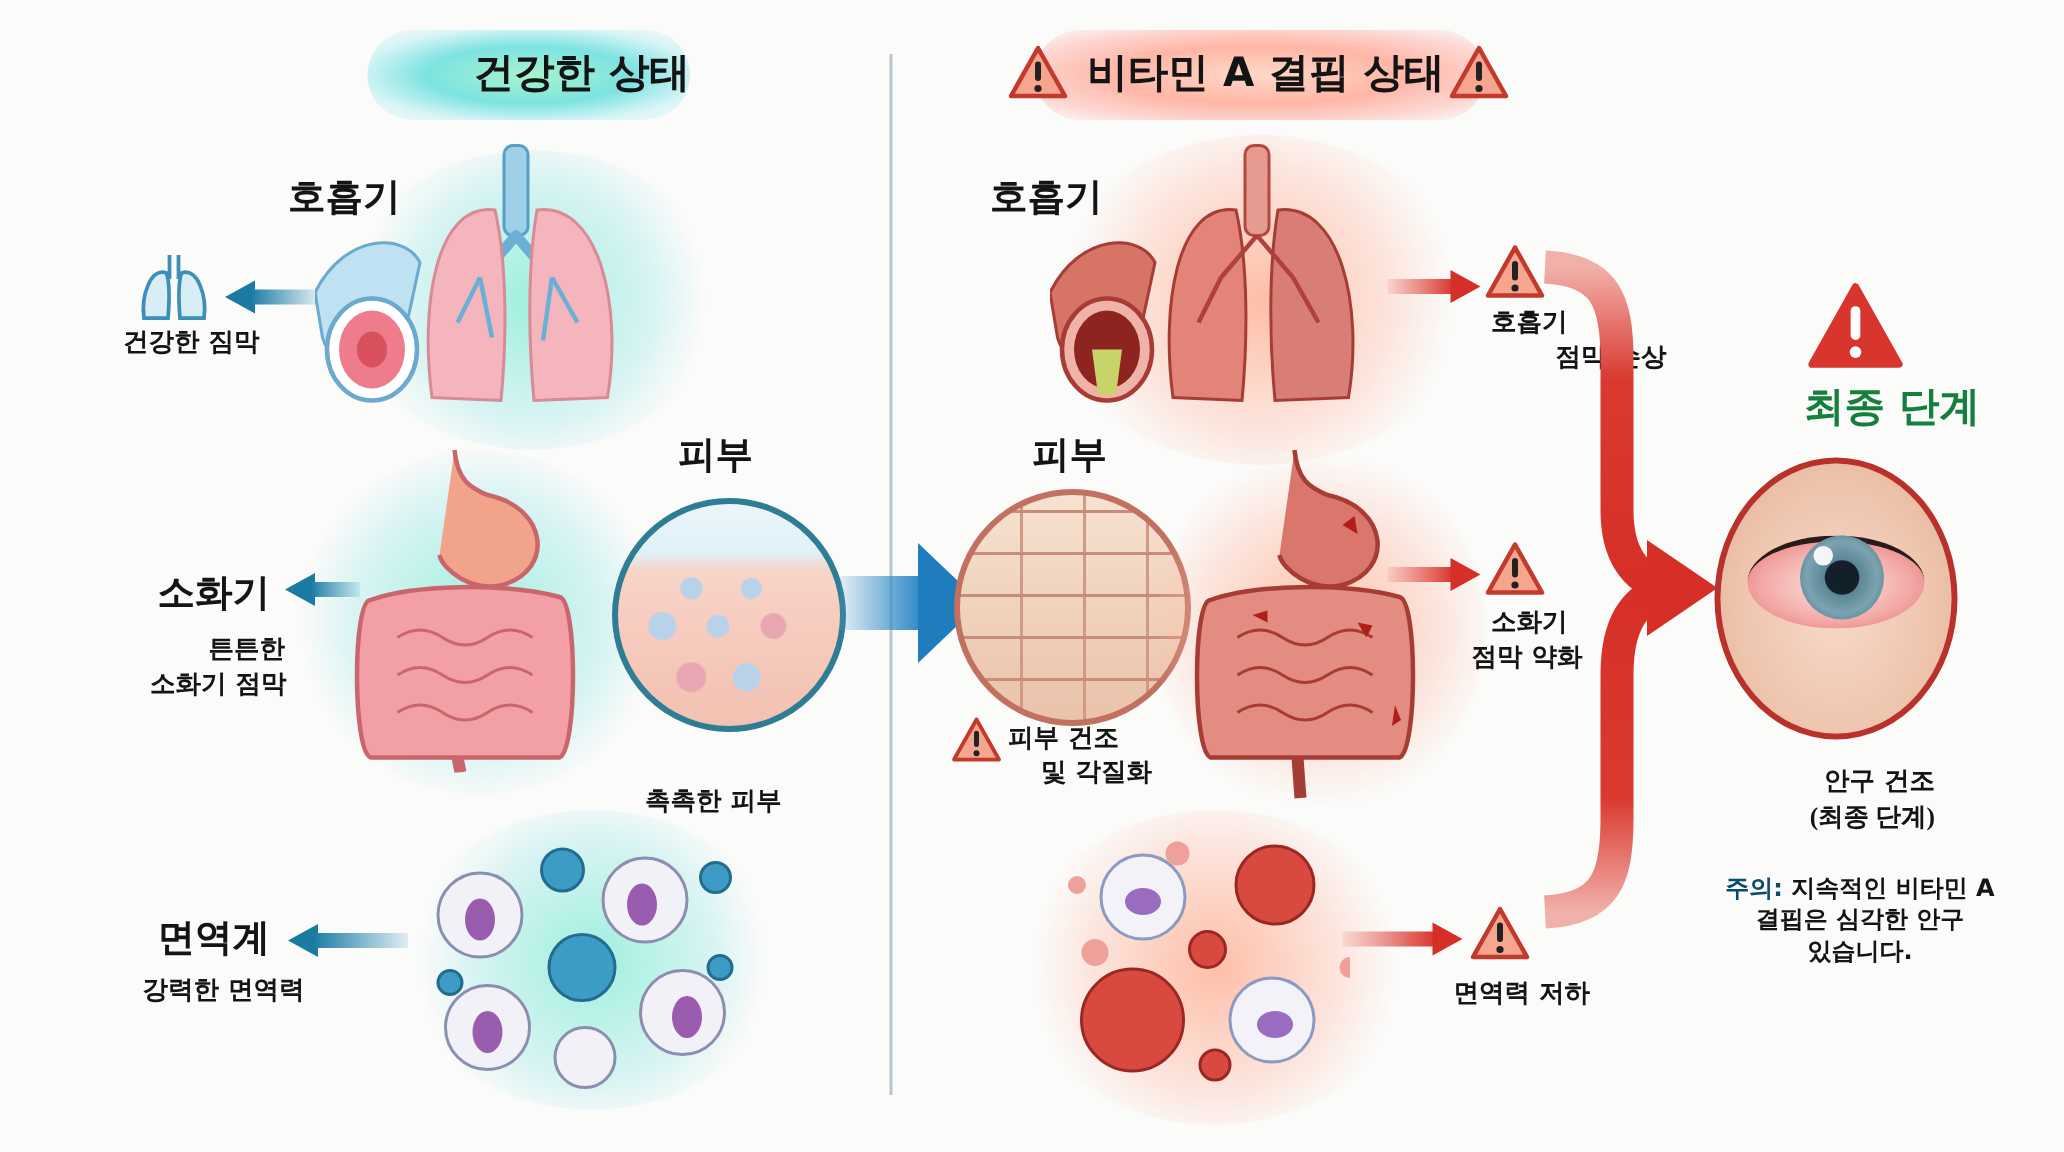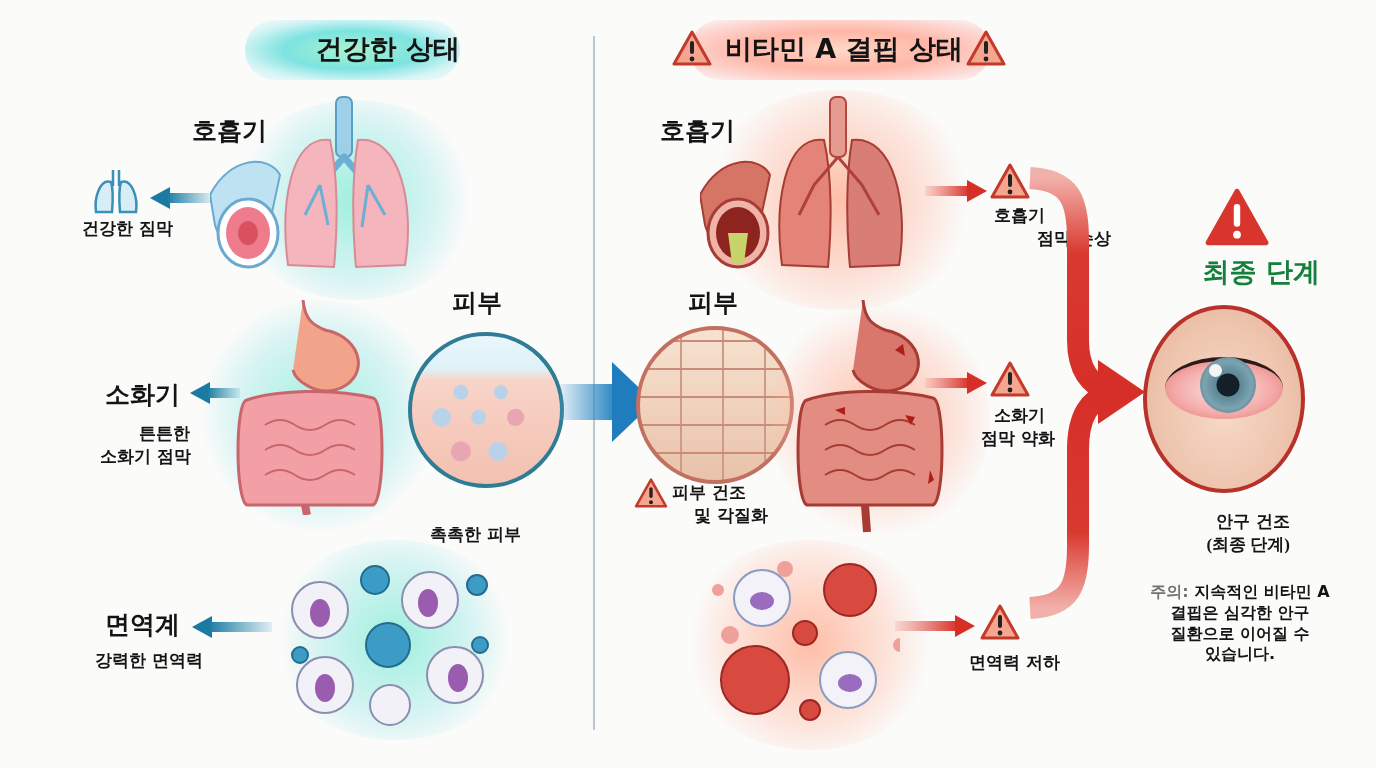--- a/index.html
+++ b/index.html
@@ -64,21 +64,21 @@
   .eye-circle { border-radius: 50%; border: 4px solid #b8322b;
     background: radial-gradient(ellipse at 50% 55%, #f7d9c9 0%, #eec4ad 60%, #e3b096 100%); overflow: hidden; }
   .eye-white { position: absolute; left: 18px; top: 48px; width: 118px; height: 62px; border-radius: 50%;
     background: radial-gradient(ellipse at center, #fbe5e2 0%, #f3a8a6 60%, #de6f6d 100%);
     border-top: 4px solid #2a1a18; }
   .iris { position: absolute; left: 53px; top: 48px; width: 56px; height: 56px; border-radius: 50%;
     background: radial-gradient(circle, #13202a 0 28%, #5d8696 30%, #7ba3b0 60%, #41677a 100%); }
   .iris-glint { position: absolute; left: 62px; top: 55px; width: 13px; height: 13px; border-radius: 50%; background: #f4f6f6; }
 
   .note { font-size: 16px; font-weight: bold; text-align: center; line-height: 1.3; }
-  .note .caution { color: #737373; }
+  .note .caution { color: #0c4a6e; }
 </style>
 </head>
 <body>
 
 <div class="abs hdr-glow-green"></div>
 <div class="txt hdr" style="left:245px; width:215px;">건강한 상태</div>
 
 <div class="abs divider"></div>
 
 <div class="abs glow-teal" style="left:230px; top:100px; width:250px; height:200px;"></div>
@@ -326,15 +326,14 @@
   <div class="iris"></div>
   <div class="iris-glint"></div>
 </div>
 
 <div class="txt sub-label" style="left:1160px; top:511px; width:130px;">안구 건조</div>
 <div class="txt sub-label" style="left:1160px; top:535px; width:130px;font-family:Liberation Serif, serif;">(최종 단계)</div>
 
 <div class="abs note" style="left:1125px; top:582px; width:230px;">
   <div><span class="caution">주의:</span> <span>지속적인 비타민 A</span></div>
   <div>결핍은 심각한 안구</div>
-  <div>질환으로 이어질 수</div>
   <div>있습니다.</div>
 </div>
 
 </body></html>

